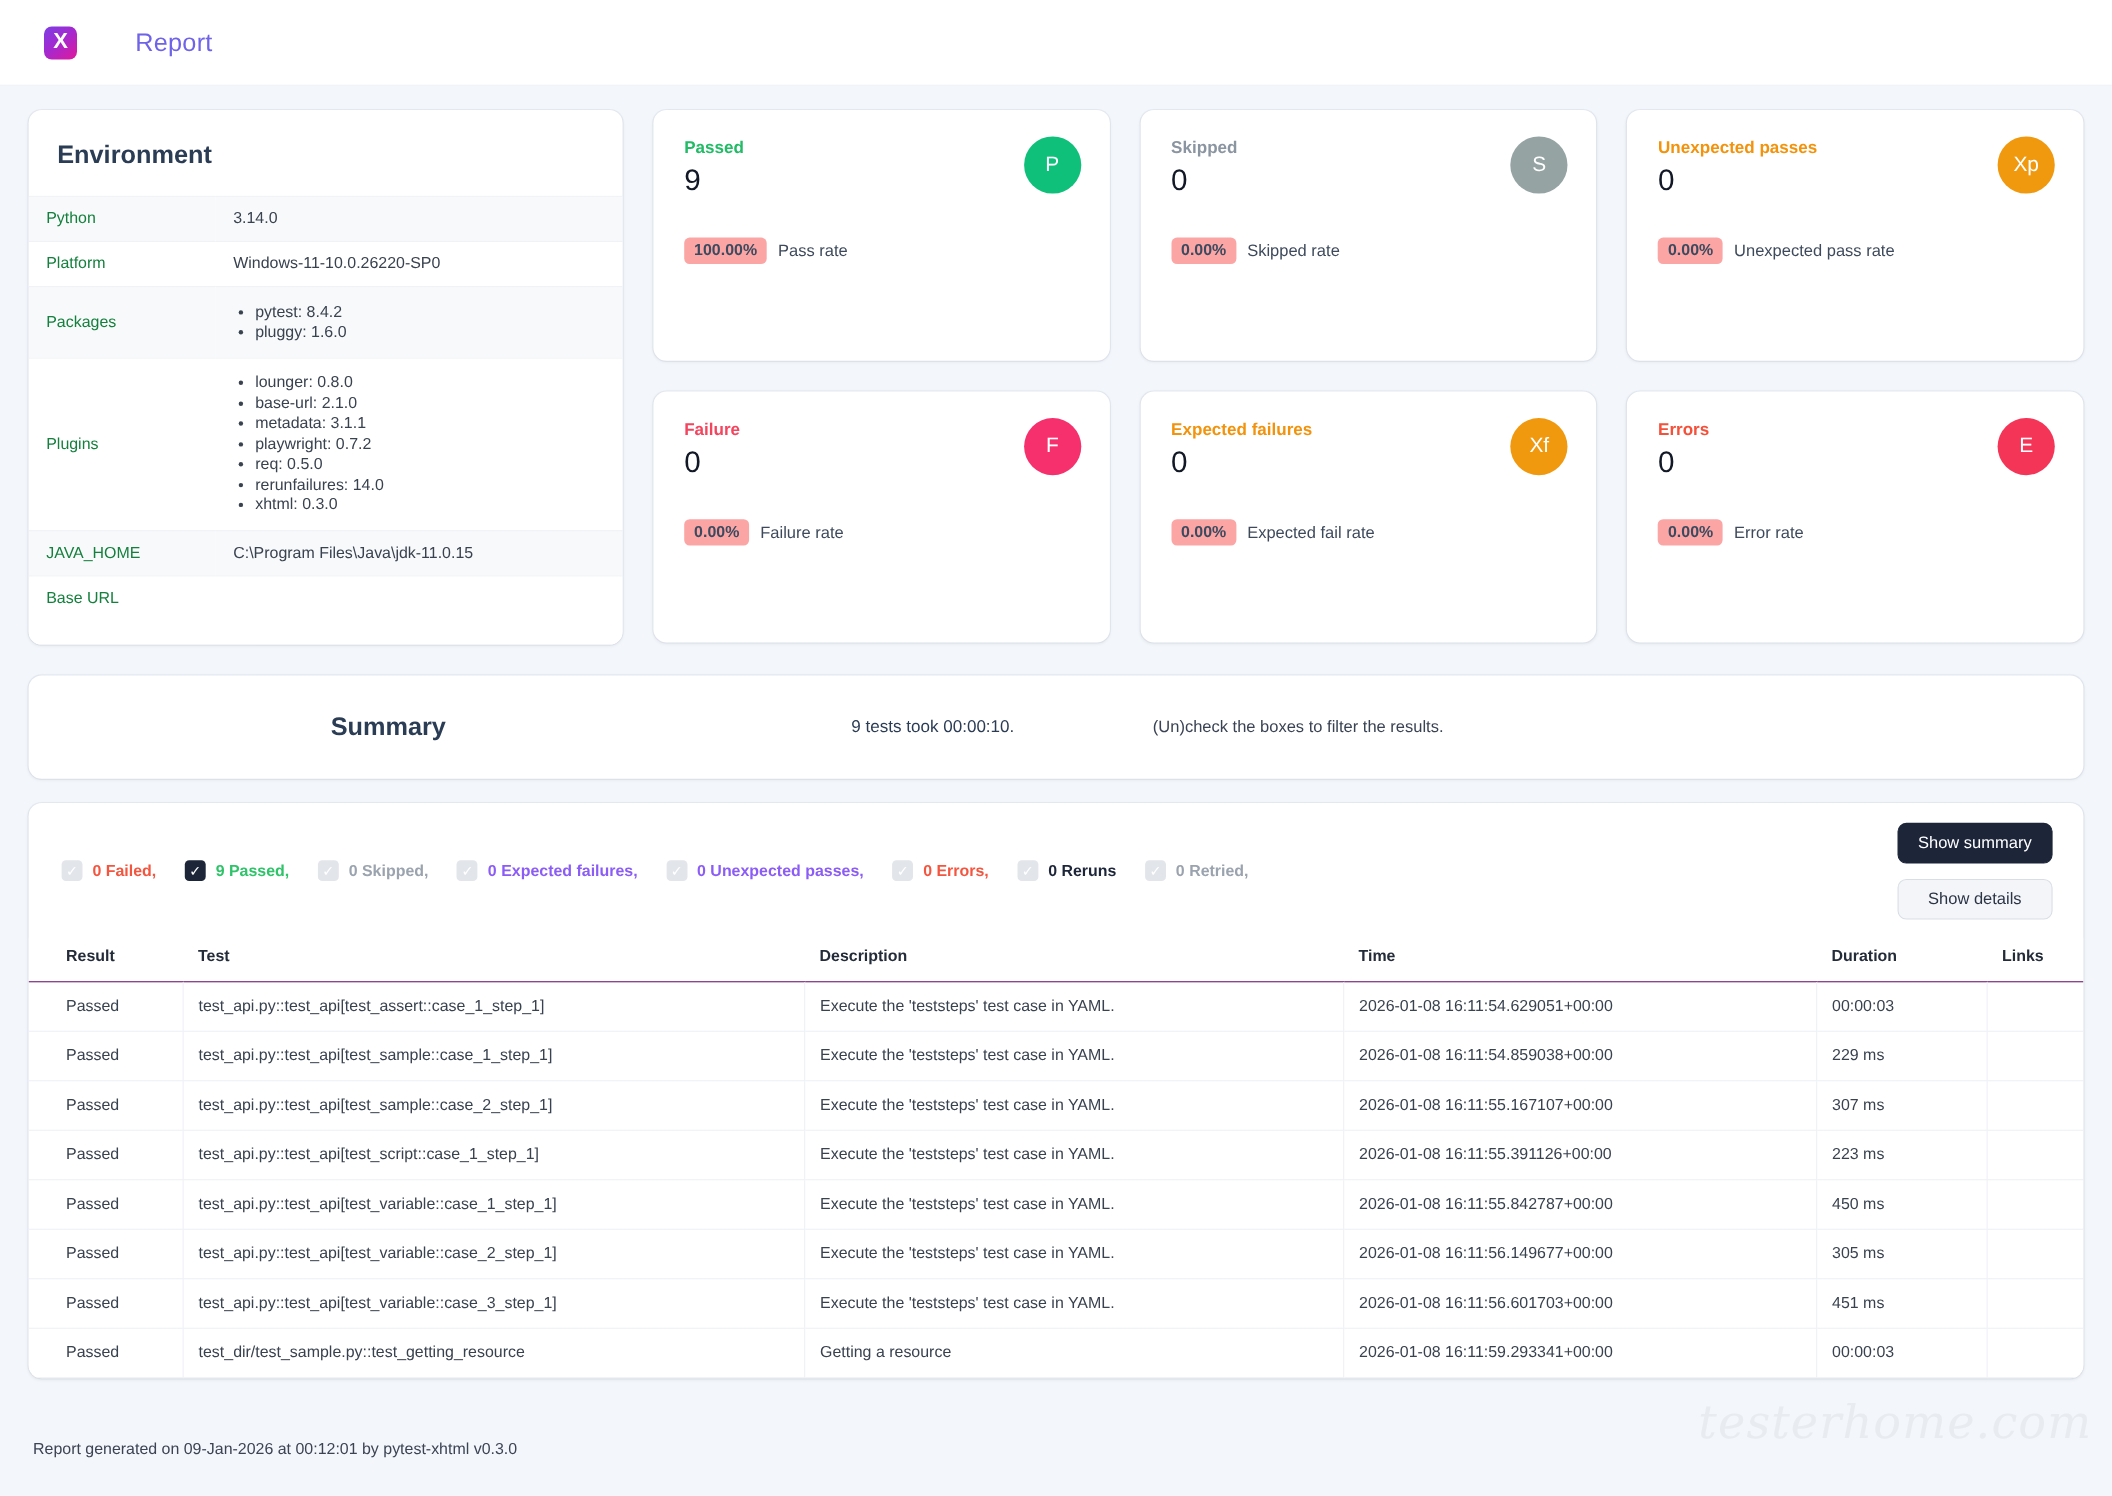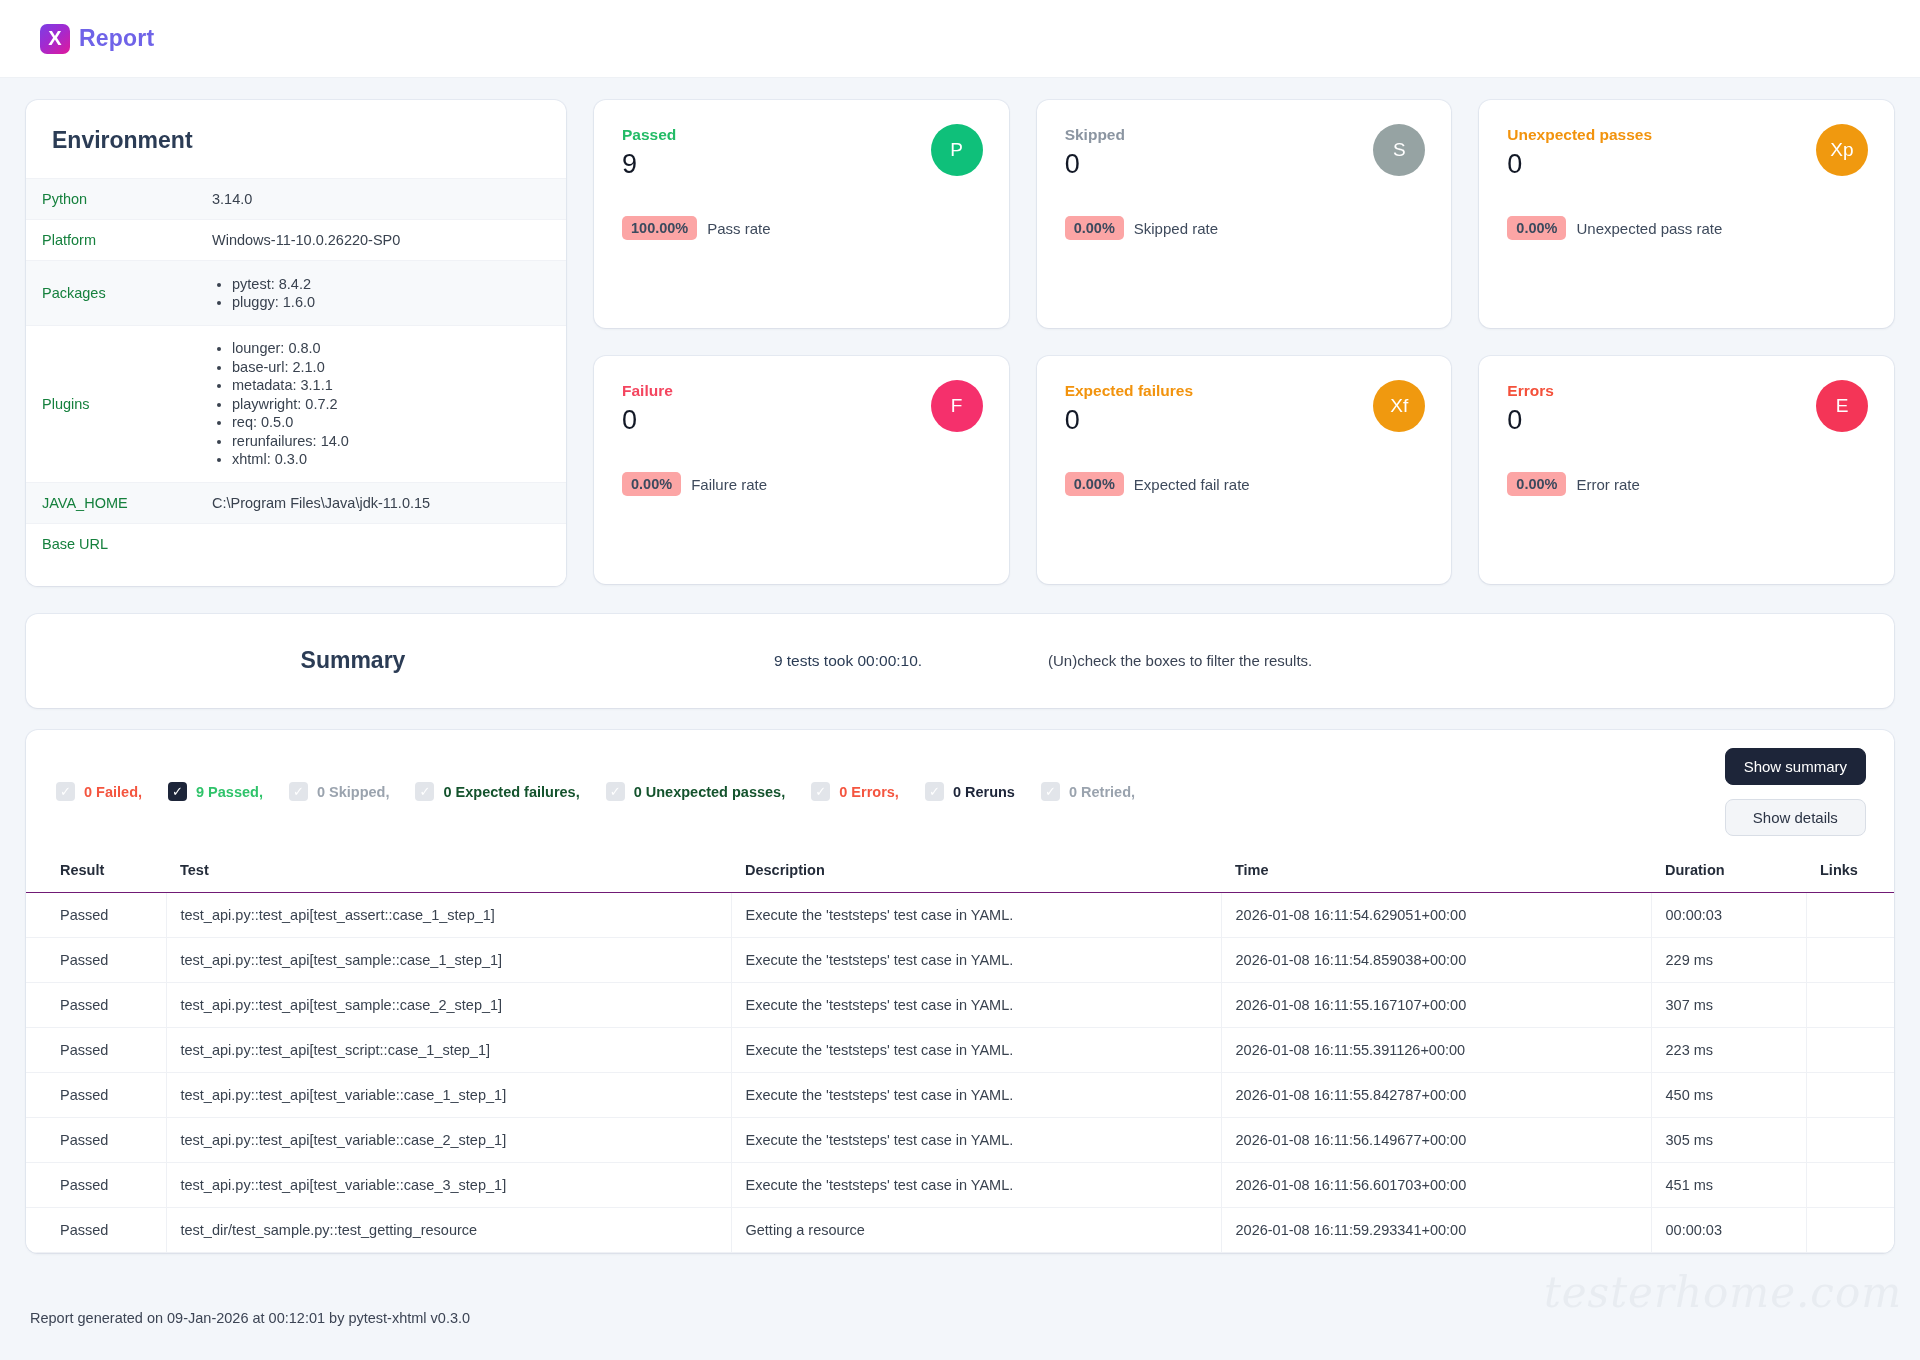--- a/index.html
+++ b/index.html
@@ -21,21 +21,21 @@
     border-bottom:1px solid #eef1f5;
   }
   .brand { display:flex; align-items:center; gap:9px; }
   .brand-logo {
     width:30px; height:30px; border-radius:7px;
     background:linear-gradient(140deg,#7b3fe4 0%,#a22ad0 45%,#e0199b 100%);
     color:#fff; font-size:20px; font-weight:700;
     display:flex; align-items:center; justify-content:center;
     font-family:"Liberation Sans", sans-serif;
   }
-  .brand-name { font-size:23px; color:#6f63e8; font-weight:700; letter-spacing:.2px; }
+  .brand-name { font-size:23px; color:#6f63e8; font-weight:400; letter-spacing:.2px;margin-left:44px; }
   .report-title {
     font-size:31px; font-weight:700; color:#2b3c55; letter-spacing:.2px;
   }
 
   
   .page { padding:22px 26px 0 26px; }
   .grid-top { display:flex; gap:28px; align-items:flex-start; }
 
   .card {
     background:#fff; border-radius:12px;
@@ -106,21 +106,21 @@
   .cb {
     width:19px; height:19px; border-radius:4px; background:#e2e5ea;
     display:flex; align-items:center; justify-content:center;
     color:#ffffff; font-size:13px; line-height:1;
   }
   .cb.on { background:#1d2539; color:#ffffff; }
   .filter-label { font-size:14.5px; font-weight:600; }
   .fl-red    { color:#f4553f; }
   .fl-green  { color:#2fc36a; }
   .fl-grey   { color:#9aa3ae; }
-  .fl-orange { color:#14532d; }
+  .fl-orange { color:#8b5cf6; }
   .fl-dark   { color:#1d2539; }
   .filter-actions { margin-left:auto; display:flex; gap:14px; padding-right:6px;flex-direction:column; }
   .btn {
     font-size:15px; padding:9px 18px; border-radius:8px; cursor:pointer;
     font-family:"Liberation Sans", sans-serif;
   }
   .btn-dark { background:#1d2539; color:#fff; border:1px solid #1d2539; }
   .btn-light { background:#f3f5f8; color:#2b3445; border:1px solid #d9dee6; }
 
   table.results-table { width:100%; border-collapse:collapse; }

